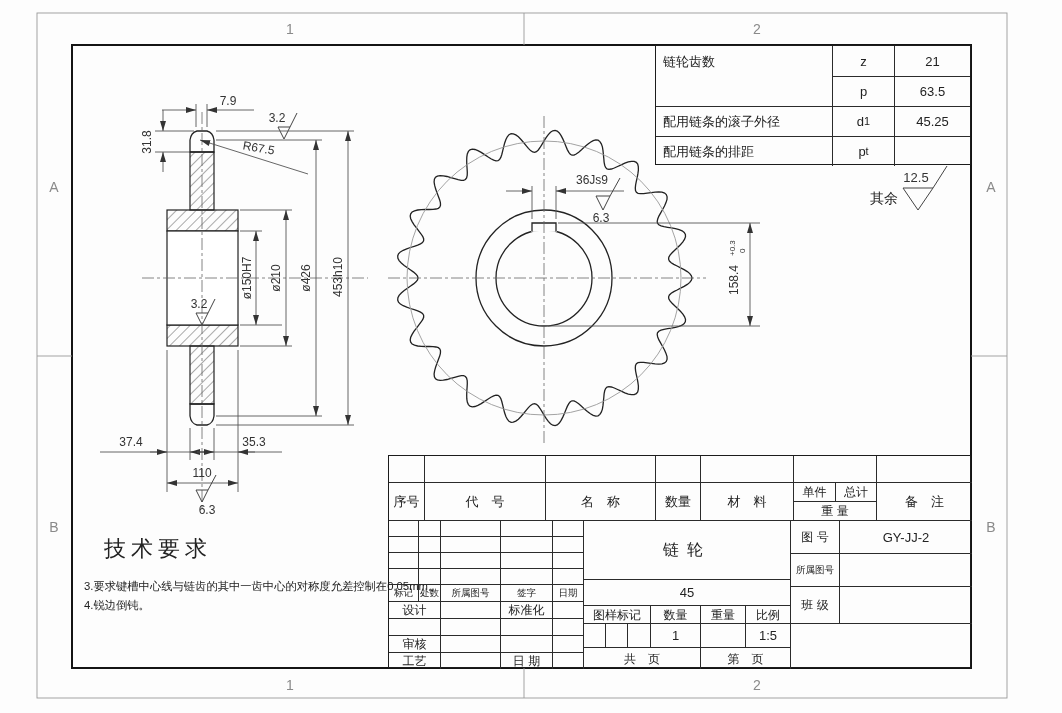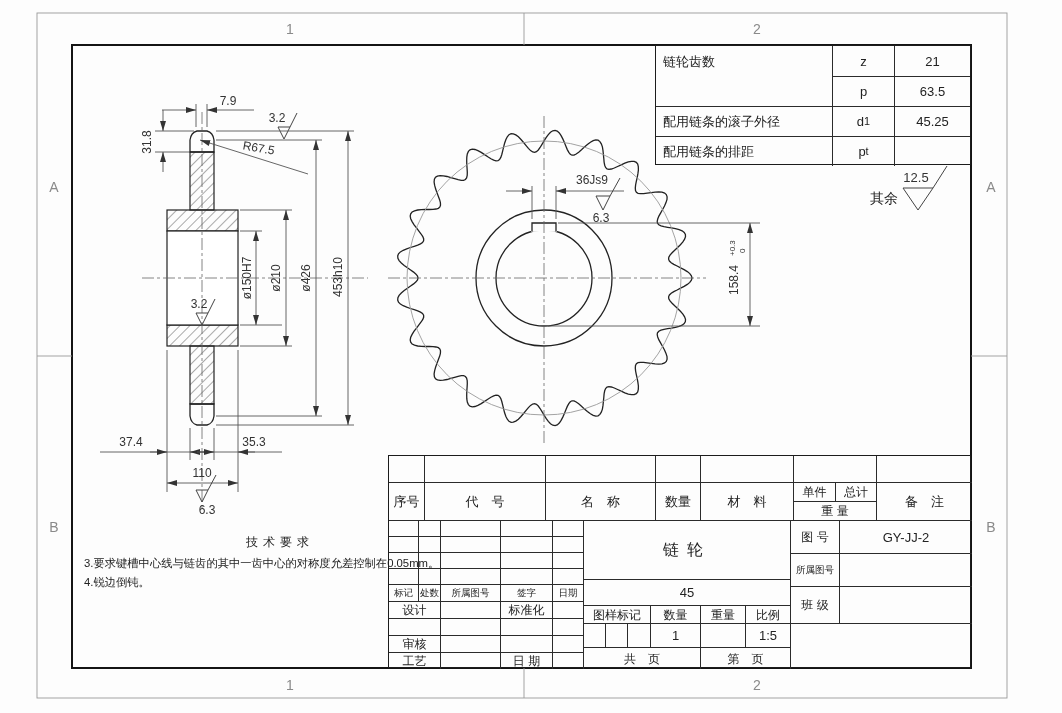--- a/index.html
+++ b/index.html
@@ -19,21 +19,21 @@
   
   .tbox{position:absolute;box-sizing:border-box;border:1.5px solid #1c1c1c;background:transparent}
   .cell{position:absolute;box-sizing:border-box;display:flex;align-items:center;justify-content:center;
         font-size:11px;color:#222;white-space:pre;line-height:1;}
   .bl{border-left:1px solid #2b2b2b}
   .bt{border-top:1px solid #2b2b2b}
   .left{justify-content:flex-start;padding-left:7px}
   .f12{font-size:13px}.f13{font-size:13px}.f10{font-size:12px}.f9{font-size:9.5px}
   .name{font-size:16px;letter-spacing:8px;color:#222}
   .techreq{position:absolute;left:84px;top:534px;width:340px;color:#222}
-  .techreq .title{width:210px;margin-left:20px;text-align:right;font-size:12px;letter-spacing:5px;margin-bottom:3px}
+  .techreq .title{width:210px;margin-left:20px;text-align:left;font-size:22px;letter-spacing:5px;margin-bottom:13px}
   .techreq .item{font-size:11.3px;line-height:18.8px;white-space:nowrap}
 </style>
 </head>
 <body>
 
 <div class="sheet">
 
 <svg width="1062" height="713" viewBox="0 0 1062 713" style="position:absolute;left:0;top:0">
   <defs>
     <pattern id="hatchp" width="7" height="7" patternTransform="rotate(45)" patternUnits="userSpaceOnUse">

